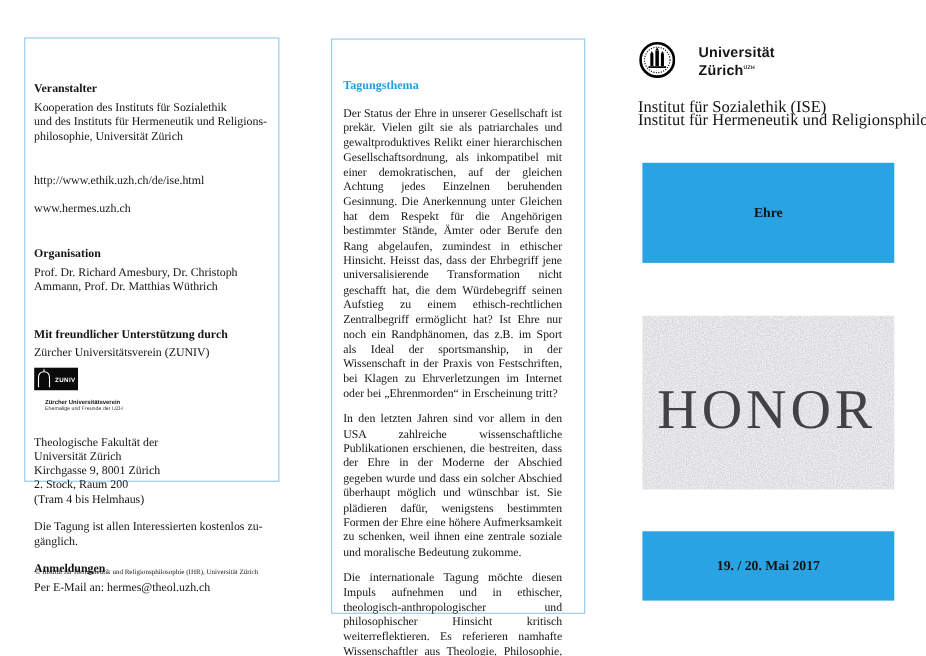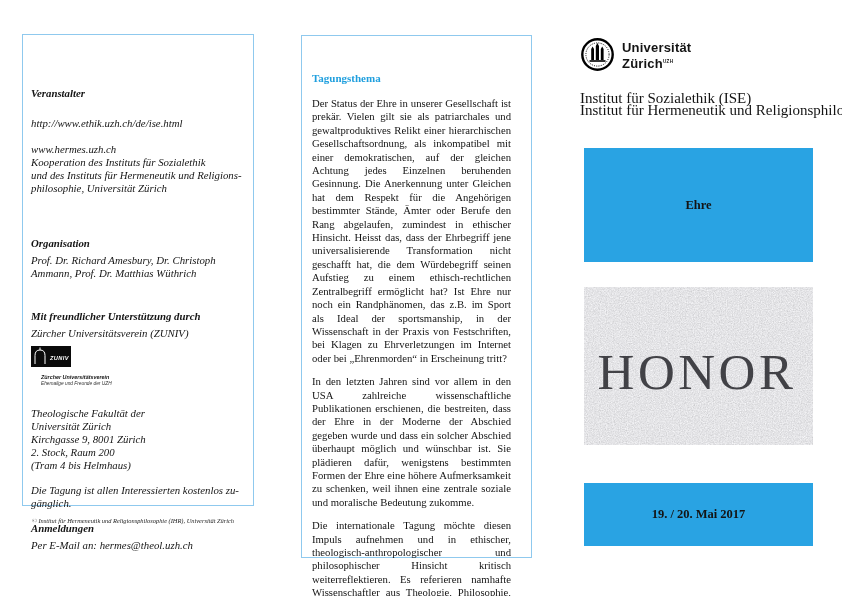--- a/index.html
+++ b/index.html
@@ -4,60 +4,60 @@
 <style>
   html,body{margin:0;padding:0;}
   body{
     width:842px;height:596px;position:relative;background:#ffffff;
     font-family:"Liberation Serif", serif;color:#141414;overflow:hidden;
   }
   .panel{
     position:absolute;background:#fff;border:1px solid #8fc9ee;box-sizing:border-box;
   }
   
-  #left-panel{left:22px;top:34px;width:232px;height:472px;padding:52px 10px 0 8px;font-size:10.8px;line-height:13px;font-style:italic;}
+  #left-panel{left:22px;top:34px;width:232px;height:404px;padding:40px 10px 0 8px;font-size:10.8px;line-height:13px;}
   .h1{font-weight:bold;margin:0 0 4px 0;}
   .pre{white-space:pre-line;margin:0;}  .mb14{margin-bottom:14px;}
   .mb16{margin-bottom:16px;} .mb6{margin-bottom:6px;} .mb12{margin-bottom:12px;}
   .link{color:#141414;text-decoration:none;}
   .zuniv-wrap{margin-bottom:4px;}
   .zuniv-captions{font-family:"Liberation Sans",sans-serif;margin-bottom:20px;}
   .zuniv-cap1{font-size:5.4px;font-weight:bold;line-height:7px;margin-left:10px;}
   .zuniv-cap2{font-size:4.8px;line-height:6px;margin-left:10px;color:#333;}
   .footnote{position:absolute;left:9px;top:482px;font-size:6.4px;line-height:8px;color:#222;}
   
   #middle-panel{left:301px;top:35px;width:231px;height:523px;padding:36px 20px 0 10px;box-sizing:border-box;}
   .topic-heading{color:#1f9fde;font-weight:bold;font-size:11px;margin:0 0 13px 0;}
   .topic-p{font-size:10.7px;line-height:13.4px;text-align:justify;margin:0 0 10px 0;}
   
-  .uzh-logo{position:absolute;left:581px;top:38px;display:flex;align-items:flex-end;gap:8px;}
+  .uzh-logo{position:absolute;left:581px;top:38px;display:flex;align-items:flex-end;gap:21px;}
   .uzh-wordmark{font-family:"Liberation Sans",sans-serif;font-weight:bold;font-size:13px;line-height:14px;letter-spacing:.2px;padding-top:3px;}
   .uzh-sup{font-size:4.6px;vertical-align:super;letter-spacing:.3px;}
   .institutes{position:absolute;left:580px;top:93px;font-size:15px;line-height:11.6px;white-space:pre;}
   .blue-box{position:absolute;left:584px;width:229px;background:#29a3e3;display:flex;flex-direction:column;align-items:center;justify-content:center;text-align:center;box-sizing:border-box;}
-  #title-box{top:148px;height:114px;gap:13px;}
+  #title-box{top:148px;height:91px;gap:13px;}
   .title-main{font-weight:bold;font-size:12.5px;}
   .title-sub{font-weight:bold;font-size:13px;line-height:16.5px;white-space:pre-line;}
   #date-box{top:483px;height:63px;gap:5px;}
   .date-line{font-weight:bold;font-size:12.5px;}
   .loc-line{font-size:10px;}
   .honor-img{position:absolute;left:584px;top:287px;width:229px;height:158px;}
 </style>
 </head>
 <body>
 
 <div class="panel" id="left-panel">
   <p class="h1">Veranstalter</p>
+  <p class="pre mb14">Kooperation des Instituts für Sozialethik
+und des Instituts für Hermeneutik und Religions-
+philosophie, Universität Zürich</p>
   <p class="pre" style="margin:0;">
     <a class="link" href="#">http://www.ethik.uzh.ch/de/ise.html</a><br>
     <a class="link" href="#">www.hermes.uzh.ch</a>
   </p>
-  <p class="pre mb14">Kooperation des Instituts für Sozialethik
-und des Instituts für Hermeneutik und Religions-
-philosophie, Universität Zürich</p>
   <div class="mb14" style="height:14px;"></div>
   <p class="h1">Organisation</p>
   <p class="pre mb16">Prof. Dr. Richard Amesbury, Dr. Christoph
 Ammann, Prof. Dr. Matthias Wüthrich</p>
   <div style="height:14px;"></div>
   <p class="h1">Mit freundlicher Unterstützung durch</p>
   <p class="pre mb6">Zürcher Universitätsverein (ZUNIV)</p>
 
   <div class="zuniv-wrap">
     <svg width="40" height="21" viewBox="0 0 40 21">

